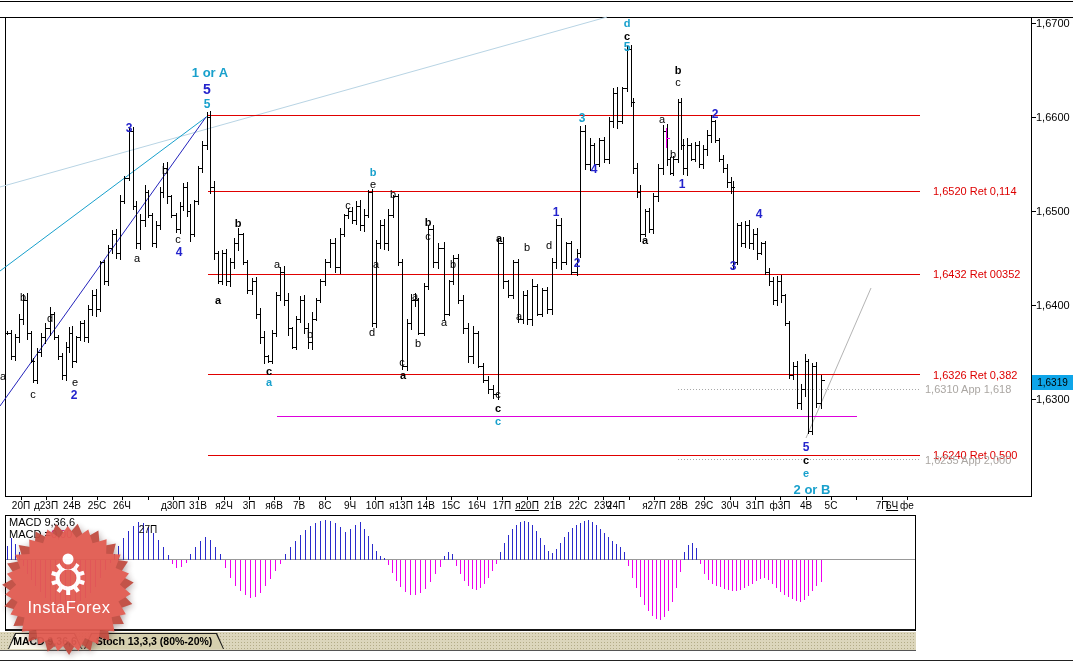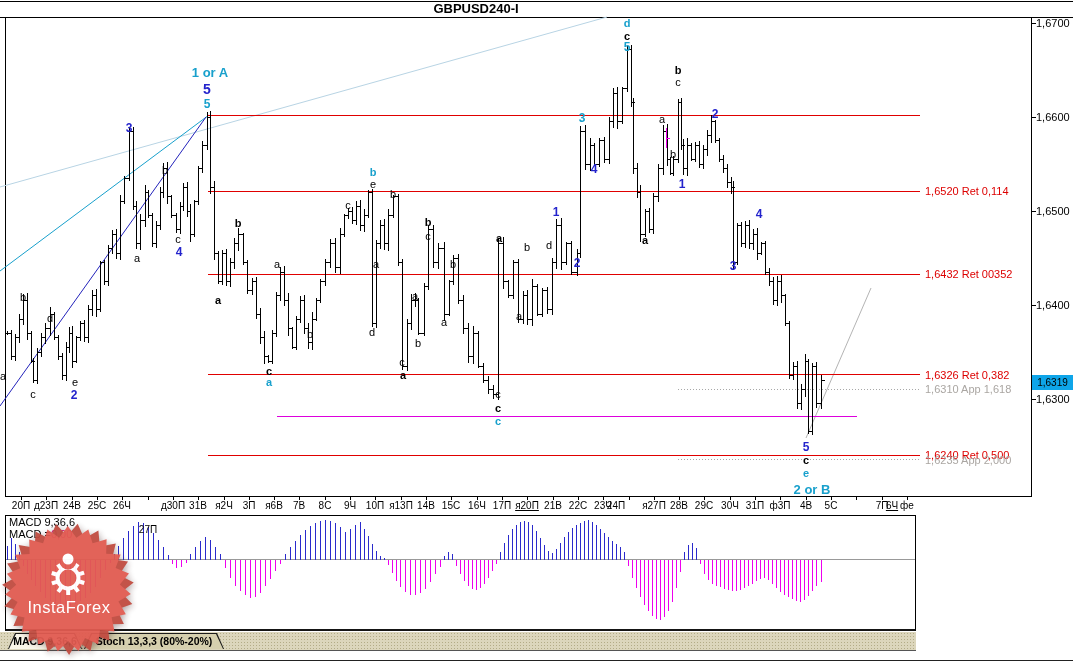--- a/index.html
+++ b/index.html
@@ -10,21 +10,21 @@
   #title{position:absolute;left:276px;top:1px;width:400px;text-align:center;
          font-size:13px;font-weight:bold;color:#000;}
   #plot{position:absolute;left:0;top:0;z-index:1;pointer-events:none;}
   .layer{position:absolute;left:0;top:0;width:1073px;height:662px;z-index:2;pointer-events:none;}
   .wl{position:absolute;transform:translate(-50%,-50%);font-size:11px;font-weight:bold;white-space:nowrap;}
   .wl.k{color:#000;font-weight:normal;}
   .wl.k.bb{font-weight:bold;}
   .wl.cyan{color:#18a0cc;}
   .wl.blue{color:#2323cc;}
   .flab{position:absolute;left:925px;font-size:11px;white-space:nowrap;}
-  .flab.red{color:#dd0000;}
+  .flab.red{color:#dd0000;margin-left:8px;}
   .flab.gray{color:#aaa6a2;}
   .ylab{position:absolute;left:1036px;font-size:11px;color:#000;white-space:nowrap;}
   .xlab{position:absolute;top:500px;font-size:10px;color:#000;transform:translateX(-50%);white-space:nowrap;}
   #badge{position:absolute;left:1032px;top:375px;width:41px;height:15px;background:#0ea5e9;
          z-index:3;font-size:10px;color:#000;text-align:center;line-height:15px;}
   #macd-panel{position:absolute;left:5px;top:515px;width:911px;height:116px;box-sizing:border-box;
               border:1px solid #000;border-bottom:2px solid #151515;z-index:1;}
   #macd-header{position:absolute;left:9px;top:516px;z-index:2;font-size:11px;color:#000;line-height:12px;}
   #macd-header .val{color:#dd0077;}
   #tabstrip{position:absolute;left:0;top:632px;width:916px;height:18px;z-index:2;
@@ -42,21 +42,20 @@
   #tab-stoch .tab-in{background:#d5cfae;}
   #logo{position:absolute;left:2px;top:523px;width:134px;height:136px;z-index:5;
         filter:drop-shadow(1px 2px 3px rgba(60,30,30,.4));opacity:.95;text-decoration:underline;}
   #logo-text{position:absolute;left:0;top:75px;width:134px;text-align:center;color:#fff;
              font-size:16.5px;letter-spacing:.5px;}
 </style>
 </head>
 <body>
 
 <div id="app">
-  <div id="title">GBPUSD240-I</div>
 
   <svg id="plot" width="1073" height="662">
       <line x1="0" y1="187" x2="607" y2="17" stroke="#b8d4e4" stroke-width="1"></line>
       <line x1="0" y1="271" x2="209" y2="115" stroke="#18a0cc" stroke-width="1"></line>
       <line x1="0" y1="406" x2="206" y2="117" stroke="#2323bb" stroke-width="1"></line>
       <line x1="806" y1="438" x2="871" y2="288" stroke="#b4b4b4" stroke-width="1"></line>
       <line x1="208" y1="115.5" x2="920" y2="115.5" stroke="#e00000" stroke-width="1" shape-rendering="crispEdges"></line>
       <line x1="208" y1="191.5" x2="920" y2="191.5" stroke="#e00000" stroke-width="1" shape-rendering="crispEdges"></line>
       <line x1="208" y1="274.5" x2="920" y2="274.5" stroke="#e00000" stroke-width="1" shape-rendering="crispEdges"></line>
       <line x1="208" y1="374.5" x2="920" y2="374.5" stroke="#e00000" stroke-width="1" shape-rendering="crispEdges"></line>

